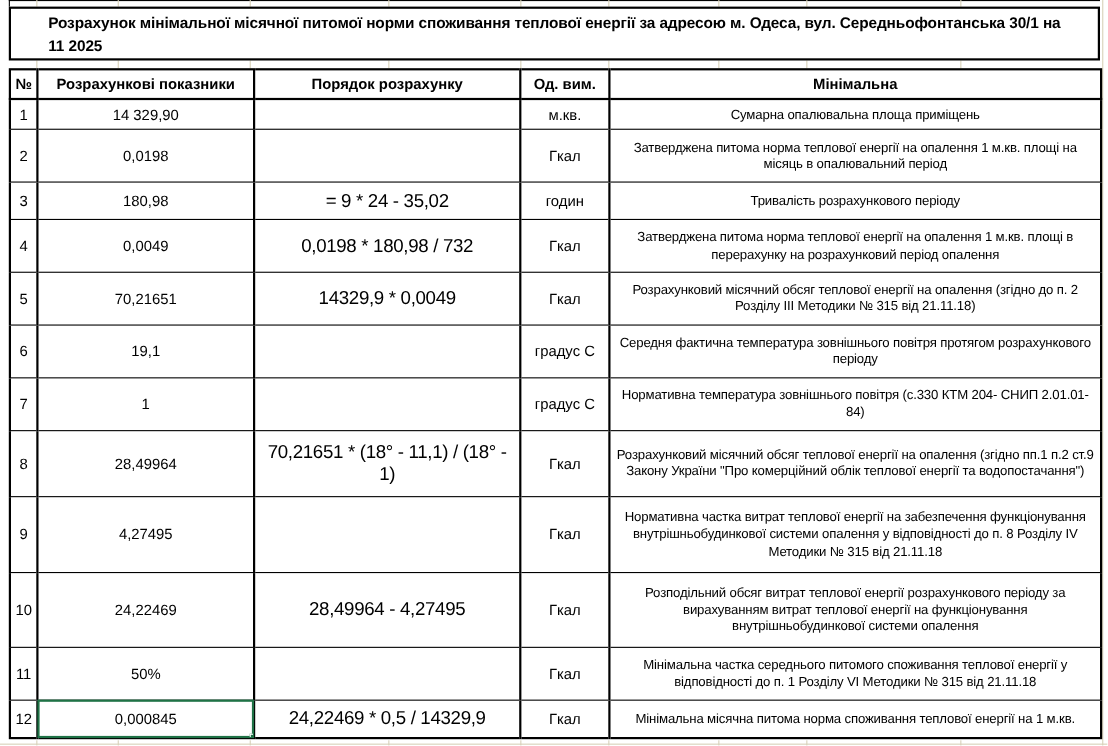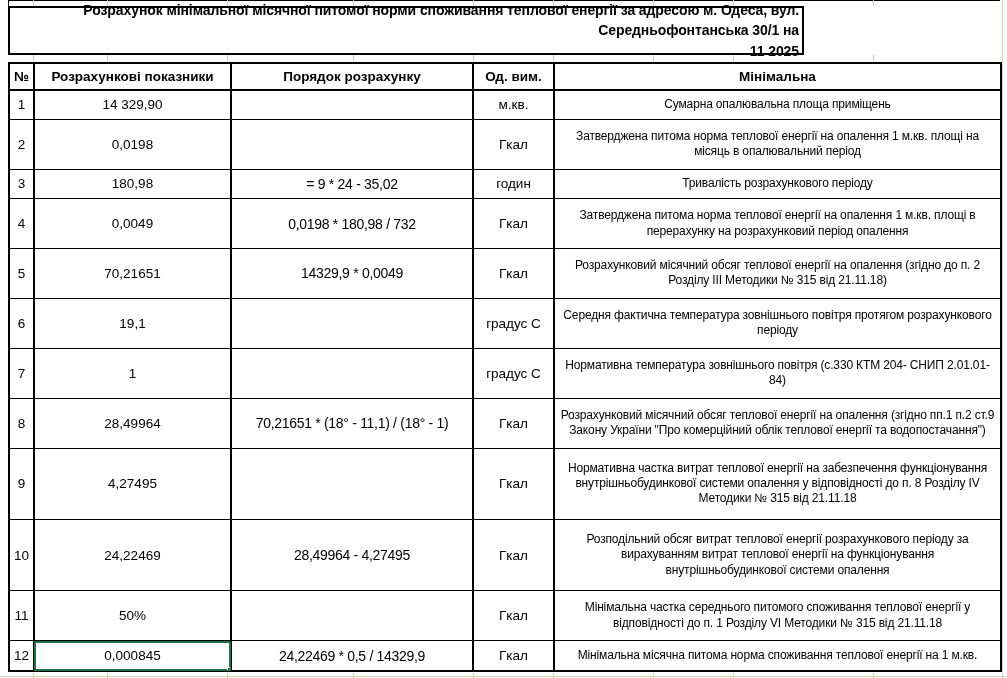--- a/index.html
+++ b/index.html
@@ -11,44 +11,44 @@
   .canvas {
     position:relative; width:1007px; height:678px; background:#ffffff;
     font-family:"Liberation Sans","DejaVu Sans",sans-serif; color:var(--ink);
     overflow:hidden;
   }
   .stub { position:absolute; background:var(--gridline); }
   .stub.black { background:#000; }
   .topline { position:absolute; left:8px; top:0; width:992px; height:1px; background:#000; }
 
   .title-box {
-    position:absolute; left:8px; top:6px; width:796px; height:49px;
+    position:absolute; left:8px; top:6px; width:992px; height:49px;
     border:2px solid #000; box-sizing:border-box;
     display:flex; align-items:center; justify-content:center;
-    text-align:right; font-weight:bold; font-size:14px; line-height:1.45;
+    text-align:left; font-weight:bold; font-size:14px; line-height:1.45;
     letter-spacing:-0.1px; padding:0 3px;
   }
 
   table.calc {
     position:absolute; left:8px; top:62px; width:992px; height:610px;
     border-collapse:collapse; table-layout:fixed;
     border:2px solid #000;
   }
   table.calc th, table.calc td {
     border:1.5px solid #000; border-left-width:2px; border-right-width:2px;
     vertical-align:middle; text-align:center; padding:2px 4px;
     box-sizing:border-box; overflow:hidden;
   }
   table.calc thead th {
     font-weight:bold; font-size:13.5px; height:27px; border-bottom-width:2px;
     background:#fff;
   }
   td.c-num  { font-size:13.5px; }
   td.c-val  { font-size:13.5px; position:relative;margin-left:48px; }
-  td.c-for  { font-size:14px; letter-spacing:-0.3px; }
+  td.c-for  { font-size:17px; letter-spacing:-0.3px; }
   td.c-unit { font-size:13.5px; }
   td.c-expl { font-size:12px; line-height:1.27; letter-spacing:-0.15px; padding:2px 6px;margin-top:16px; }
 
   td.c-val.selected { outline:2.5px solid var(--sel-green); outline-offset:-2px; }
   .fill-handle { display:none; }
   td.c-val.selected .fill-handle {
     display:block; position:absolute; right:-4px; bottom:-4px; z-index:5;
     width:7px; height:7px; background:var(--sel-green); border:1px solid #fff;
     box-sizing:border-box;
   }

